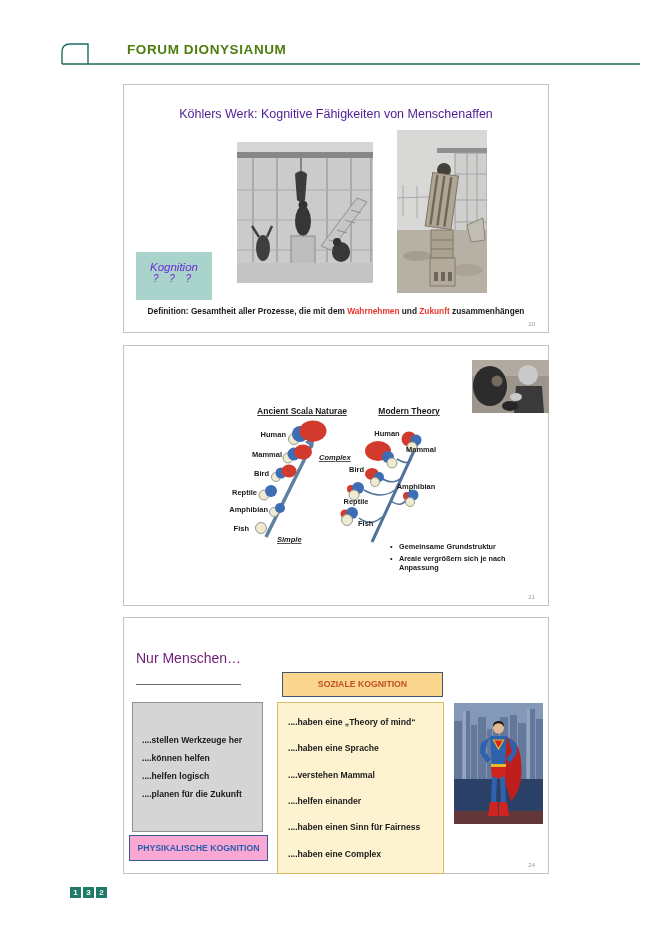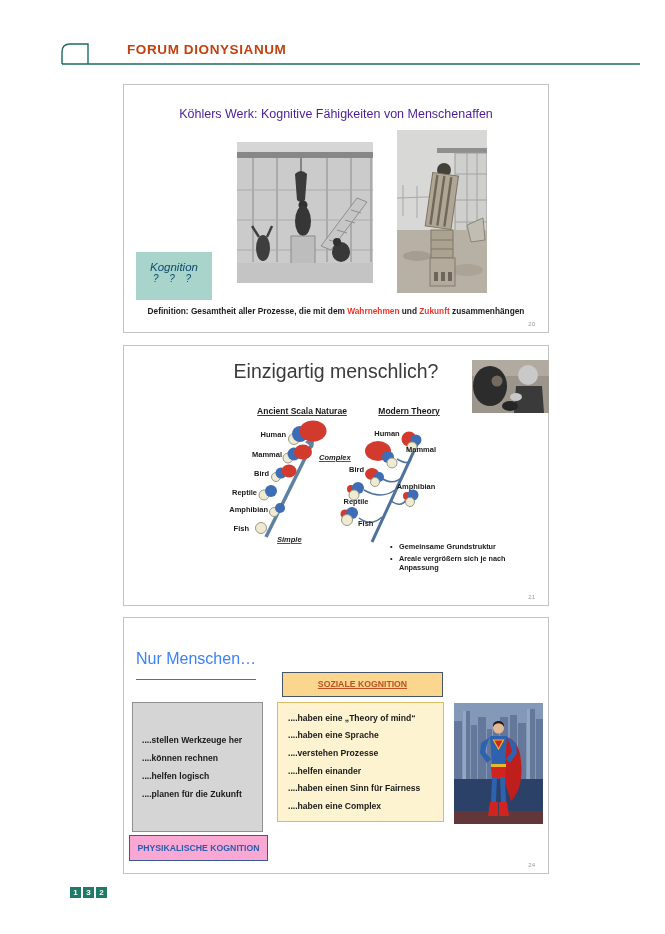--- a/index.html
+++ b/index.html
@@ -1,67 +1,67 @@
 <!DOCTYPE html>
 <html><head>
 <meta charset="utf-8">
 <style>
   html,body{margin:0;padding:0;background:#fff;}
   .page{position:relative;width:665px;height:934px;background:#ffffff;overflow:hidden;
         font-family:"Liberation Sans",sans-serif;color:#1a1a1a;}
   
   .hdr-title{position:absolute;left:93px;top:42px;font-size:13.5px;font-weight:bold;
-             color:#c2410c;letter-spacing:0.6px;padding-left:34px;}
+             color:#4d7c0f;letter-spacing:0.6px;padding-left:34px;}
   .hdr-svg{position:absolute;left:60px;top:40px;}
   
   .slide{position:absolute;left:123px;width:424px;background:#fff;border:1px solid #c3c3c3;}
   .s1{top:84px;height:247px;}
   .s2{top:345px;height:259px;}
   .s3{top:617px;height:255px;}
   .pgnum{position:absolute;right:13px;bottom:5px;font-size:6px;color:#999;}
   
   .s1-title{position:absolute;top:22px;left:0;width:100%;text-align:center;
             font-size:12.5px;color:#4c1d95;}
   .photo-a{position:absolute;left:113px;top:57px;width:136px;height:141px;}
   .photo-b{position:absolute;left:273px;top:45px;width:90px;height:163px;}
   .kog-box{position:absolute;left:12px;top:167px;width:76px;height:48px;background:#a9d4cb;
-           text-align:center;color:#0c4a6e;font-style:italic;}
+           text-align:center;color:#6d28d9;font-style:italic;}
   .kog-l1{font-size:11.5px;margin-top:9px;}
   .kog-l2{font-size:10px;letter-spacing:4px;}
   .definition{position:absolute;top:221px;left:0;width:100%;text-align:center;
               font-size:8.3px;font-weight:bold;color:#1a1a1a;white-space:nowrap;}
   .red{color:#e8362c;}
   
   .s2-title{position:absolute;top:14px;left:0;width:100%;text-align:center;
             font-size:19.5px;color:#3a3a3a;}
   .photo-c{position:absolute;left:348px;top:14px;width:77px;height:53px;}
   .diag{position:absolute;left:85px;top:56px;width:260px;height:150px;}
   .diag text{font-family:"Liberation Sans",sans-serif;}
   .sp-label{font-size:7.5px;font-weight:bold;fill:#1a1a1a;}
   .diag-hdr{font-size:8.5px;font-weight:bold;fill:#1a1a1a;text-decoration:underline;}
   .axis-label{font-size:7.5px;font-weight:bold;font-style:italic;fill:#1a1a1a;
               text-decoration:underline;}
   .bullets{position:absolute;left:266px;top:196px;width:155px;font-size:7.3px;
            font-weight:bold;color:#1a1a1a;}
   .bullet-row{display:flex;margin-bottom:3px;}
   .bullet-dot{width:9px;}
   
-  .s3-title{position:absolute;left:12px;top:32px;font-size:16px;color:#3b82f6;
-            border-bottom:1px solid #6a6a6a;padding-bottom:11px;}
+  .s3-title{position:absolute;left:12px;top:32px;font-size:14px;color:#701a75;
+            border-bottom:1px solid #6a6a6a;padding-bottom:18px;}
   .social-hdr{position:absolute;left:158px;top:54px;width:159px;height:23px;
               background:#fbd68e;border:1px solid #44546a;color:#c0501e;font-weight:bold;
-              font-size:8.7px;text-align:center;line-height:23px;text-decoration:underline;}
+              font-size:8.7px;text-align:center;line-height:23px;}
   .gray-box{position:absolute;left:8px;top:84px;width:131px;height:130px;background:#d5d5d5;
             border:1px solid #909090;display:flex;flex-direction:column;
             justify-content:center;gap:8px;padding-left:9px;box-sizing:border-box;}
   .gray-box .item{font-size:8.6px;font-weight:bold;color:#1a1a1a;}
   .phys-hdr{position:absolute;left:5px;top:217px;width:137px;height:24px;background:#f9a8d4;
             border:1px solid #3a5894;color:#2b5cad;font-weight:bold;font-size:8.7px;
             text-align:center;line-height:24px;}
-  .yellow-box{position:absolute;left:153px;top:84px;width:167px;height:120px;background:#fdf3d0;
+  .yellow-box{position:absolute;left:153px;top:84px;width:167px;height:172px;background:#fdf3d0;
               border:1px solid #ddba66;display:flex;flex-direction:column;
               justify-content:space-around;padding:6px 4px 6px 10px;box-sizing:border-box;}
   .yellow-box .item{font-size:8.6px;font-weight:bold;color:#1a1a1a;}
   .superman{position:absolute;left:330px;top:85px;width:89px;height:121px;}
   
   .footer-nav{position:absolute;left:70px;top:887px;display:flex;gap:2px;}
   .fbox{width:11px;height:11px;background:#1f7a6a;color:#ffffff;font-size:8px;
         font-weight:bold;text-align:center;line-height:11px;cursor:pointer;}
 </style>
 </head>
@@ -158,21 +158,20 @@
       <div class="kog-l1">Kognition</div>
       <div class="kog-l2">? ? ?</div>
     </div>
 
     <div class="definition"><span>Definition: Gesamtheit aller Prozesse, die mit dem </span><span class="red">Wahrnehmen</span><span> und </span><span class="red">Zukunft</span><span> zusammenhängen</span></div>
 
     <div class="pgnum">20</div>
   </div>
 
   <div class="slide s2">
-    <div class="s2-title">Einzigartig menschlich?</div>
 
     <svg class="photo-c" viewBox="0 0 77 53">
       <rect width="77" height="53" fill="#9b958c"></rect>
       <rect width="77" height="16" fill="#b0aaa0"></rect>
       <ellipse cx="18" cy="26" rx="17" ry="20" fill="#2c2c2c"></ellipse>
       <circle cx="25" cy="21" r="5.5" fill="#746a5e"></circle>
       <circle cx="56" cy="15" r="10" fill="#c9c9c9"></circle>
       <path d="M44,26 L70,26 L72,53 L42,53 Z" fill="#3a3a3a"></path>
       <ellipse cx="44" cy="37" rx="6" ry="4" fill="#c9c9c9"></ellipse>
       <ellipse cx="38" cy="46" rx="8" ry="5" fill="#262626"></ellipse>
@@ -259,31 +258,31 @@
     <div class="pgnum">21</div>
   </div>
 
   <div class="slide s3">
     <div class="s3-title">Nur Menschen…</div>
 
     <div class="social-hdr">SOZIALE KOGNITION</div>
 
     <div class="gray-box">
       <div class="item">....stellen Werkzeuge her</div>
-      <div class="item">....können rechnen</div>
+      <div class="item">....können helfen</div>
       <div class="item">....helfen logisch</div>
       <div class="item">....planen für die Zukunft</div>
     </div>
 
     <div class="phys-hdr">PHYSIKALISCHE KOGNITION</div>
 
     <div class="yellow-box">
       <div class="item">....haben eine „Theory of mind“</div>
       <div class="item">....haben eine Sprache</div>
-      <div class="item">....verstehen Prozesse</div>
+      <div class="item">....verstehen Mammal</div>
       <div class="item">....helfen einander</div>
       <div class="item">....haben einen Sinn für Fairness</div>
       <div class="item">....haben eine Complex</div>
     </div>
 
     <svg class="superman" viewBox="0 0 89 121">
       <rect width="89" height="121" fill="#8498b8"></rect>
       <g fill="#64789c">
         <rect x="0" y="18" width="8" height="58"></rect>
           <rect x="9" y="8" width="7" height="68"></rect>

